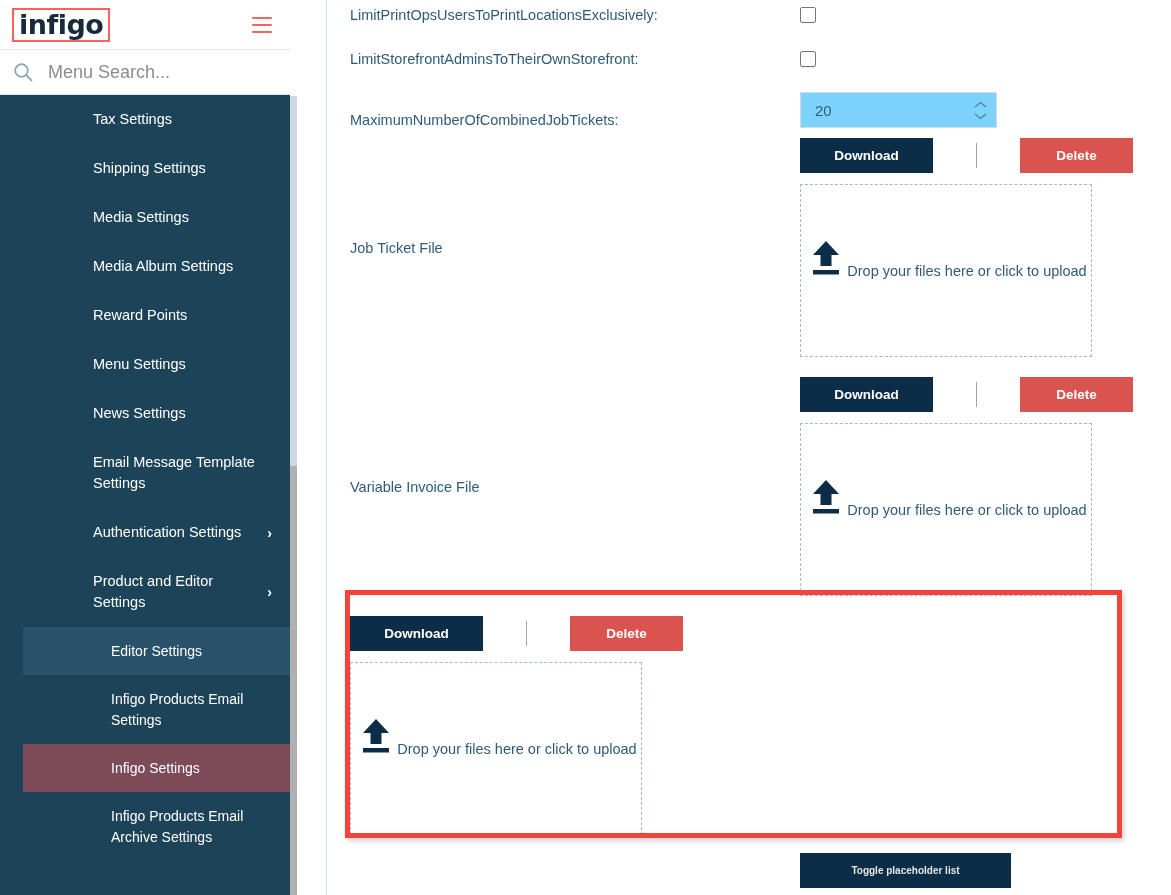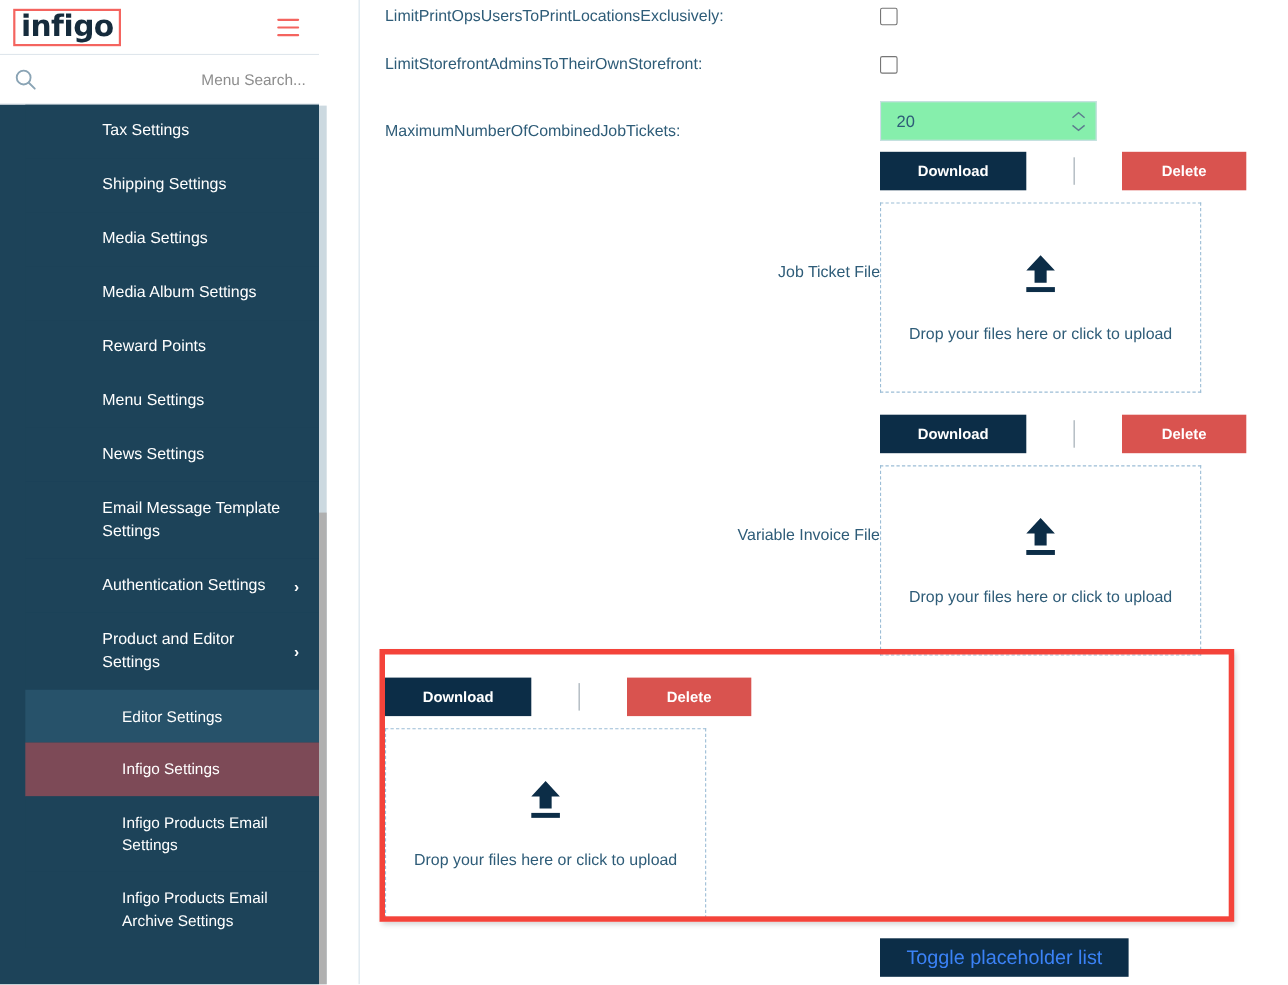--- a/index.html
+++ b/index.html
@@ -81,25 +81,24 @@
     width: 22px; height: 22px;
     flex: 0 0 22px;
     margin-right: 14px;
     color: #8aa4b5;
   }
   .search-input {
     border: none;
     outline: none;
     background: transparent;
     font-family: "Liberation Sans", sans-serif;
-    font-size: 14px;
+    font-size: 18px;
     color: #0f766e;
     width: 100%;
     padding: 0;
-    text-align: right;
   }
   .search-input::placeholder { color: #8d8d8d; }
 
   .nav {
     flex: 1 1 auto;
     overflow: hidden;
     position: relative;
   }
   .nav-item {
     display: flex;
@@ -199,21 +198,21 @@
     cursor: pointer;
   }
 
   
   .row-num { height: 44px; align-items: flex-end; }
   .row-num .flabel { padding-top: 0; }
   .spinner {
     width: 197px;
     height: 36px;
     border: 1px solid #cfdce8;
-    background: #86efac;
+    background: #7dd3fc;
     display: flex;
     align-items: center;
     padding: 0 8px 0 14px;
   }
   .spinner .val {
     flex: 1 1 auto;
     font-size: 15px;
     color: #2e5c78;
     font-family: "Liberation Sans", sans-serif;
   }
@@ -253,46 +252,45 @@
     flex: 0 0 1px;
   }
 
   .dropzone {
     margin-top: 11px;
     width: 292px;
     height: 173px;
     border: 1px dashed #9cbdd6;
     background: #ffffff;
     display: flex;
-    flex-direction: column;
     align-items: center;
     justify-content: center;
     cursor: pointer;
   }
   .upload-icon {
     color: #0c2d47;
     margin-bottom: 22px;
   }
   .dz-text {
     color: #2e5c78;
     font-size: 14.5px;
     font-family: "Liberation Sans", sans-serif;
   }
 
   .filerow { display: flex; align-items: flex-start; position: relative; }
-  .filerow .flabel { width: 450px; text-align: right; }
+  .filerow .flabel { width: 450px; }
   .filerow .flabel.mid { align-self: center; padding-top: 0; }
 
   .toggle-btn {
     background: #0c2d47;
-    color: #3b82f6;
+    color: #e5e5e5;
     border: none;
     font-family: "Liberation Sans", sans-serif;
-    font-size: 18px;
-    font-weight: normal;
+    font-size: 10px;
+    font-weight: bold;
     padding: 0 24px;
     height: 35px;
     line-height: 35px;
     cursor: pointer;
     min-width: 211px;
   }
 
   
   .highlight {
     position: absolute;
@@ -376,26 +374,26 @@
 
       <div class="nav-item">
         <span class="lbl">Product and Editor Settings</span>
         <span class="chevron">›</span>
       </div>
 
       <div class="nav-item sub sub-active-light">
         <span class="lbl">Editor Settings</span>
       </div>
 
+      <div class="nav-item sub">
+        <span class="lbl">Infigo Products Email Settings</span>
+      </div>
+
       <div class="nav-item sub sub-active">
         <span class="lbl">Infigo Settings</span>
-      </div>
-
-      <div class="nav-item sub">
-        <span class="lbl">Infigo Products Email Settings</span>
       </div>
 
       <div class="nav-item sub">
         <span class="lbl">Infigo Products Email Archive Settings</span>
       </div>
 
     </nav>
   </aside>
 
   <div class="sb-scroll-track"></div>

